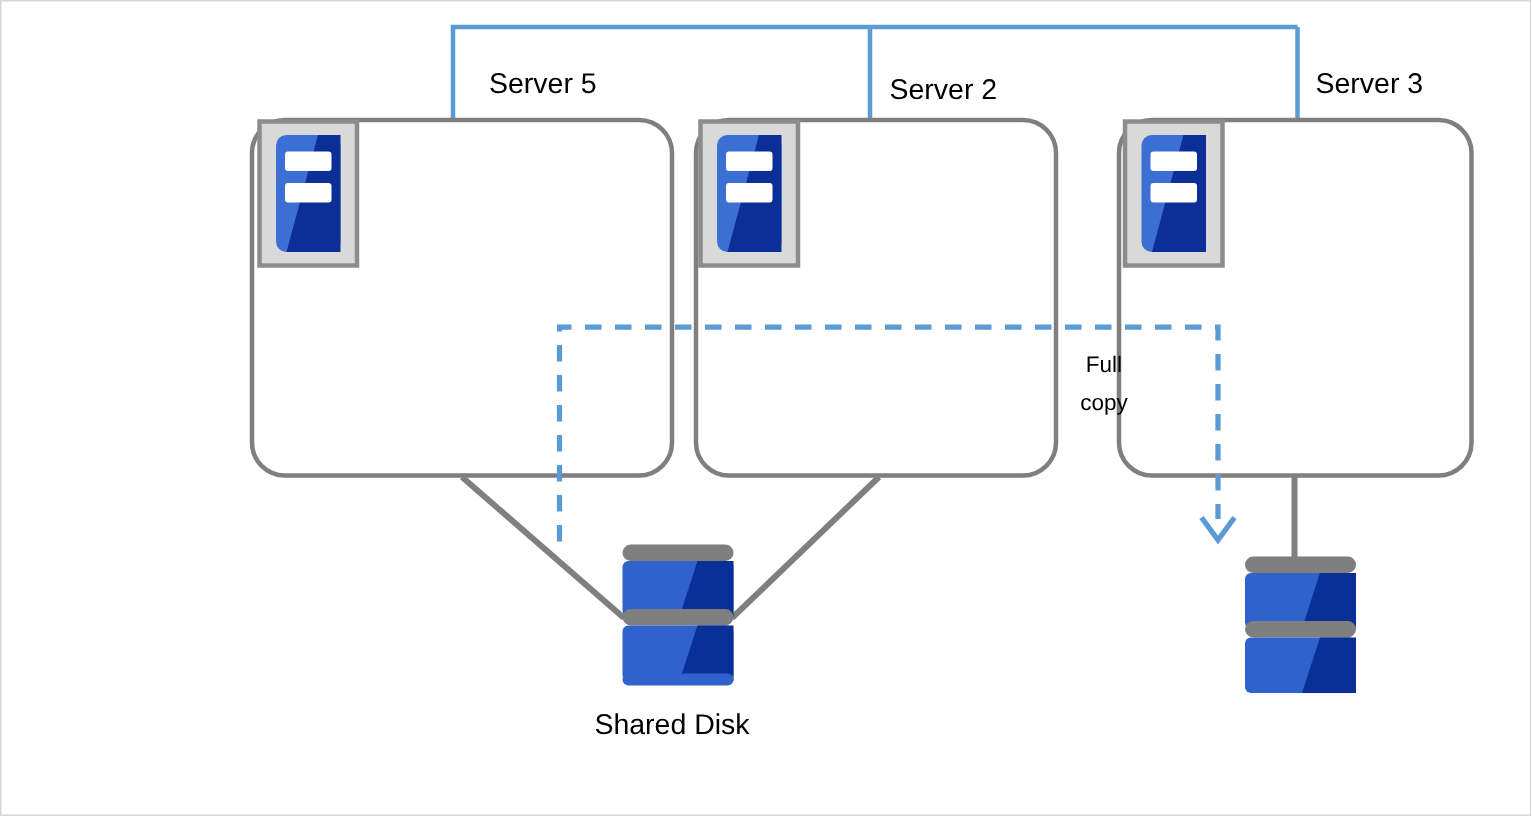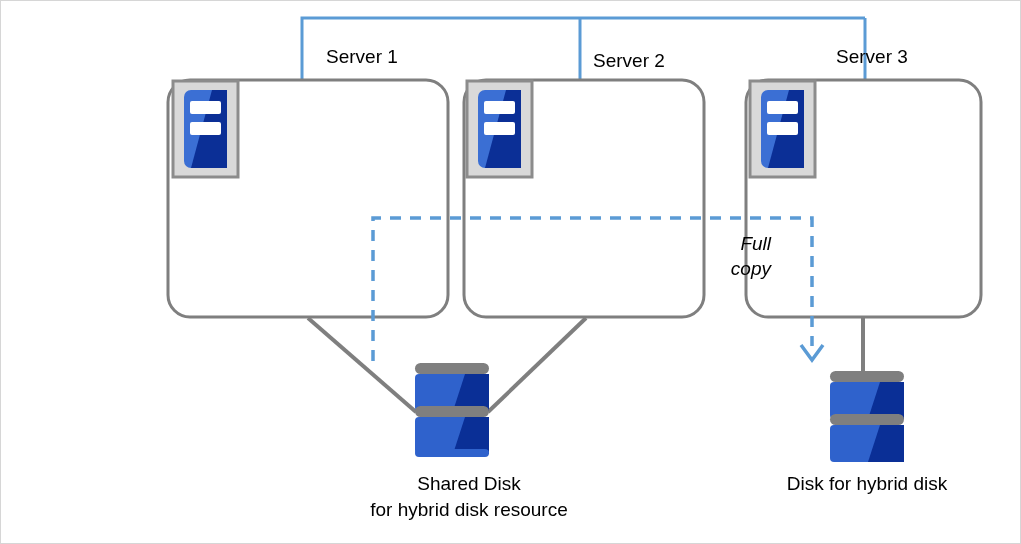--- a/index.html
+++ b/index.html
@@ -38,26 +38,25 @@
     position: absolute;
     color: #000000;
     font-size: 19px;
     line-height: 26px;
     text-align: center;
     font-family: "Liberation Sans", sans-serif;
   }
   .fullcopy {
     position: absolute;
     color: #000000;
-    font-size: 19px;
+    font-size: 15px;
     line-height: 25px;
-    text-align: right;
+    text-align: center;
     font-family: "Liberation Sans", sans-serif;
     white-space: pre-line;
-    font-style: italic;
   }
 </style>
 </head>
 <body>
 
 <div id="canvas">
 
   <svg id="diagram-svg" viewBox="0 0 1021 544">
     <defs>
 
@@ -135,31 +134,29 @@
     <g>
       <rect x="829" y="370" width="74" height="11" rx="5.5" ry="5.5" fill="#7f7f7f"></rect>
       <rect x="829" y="381" width="74" height="37" rx="4" ry="4" fill="#2f62cc"></rect>
       <path d="M 879,381 L 903,381 L 903,418 L 867,418 Z" fill="#0a2f96"></path>
       <rect x="829" y="413" width="74" height="11" rx="5.5" ry="5.5" fill="#7f7f7f"></rect>
       <rect x="829" y="424" width="74" height="37" rx="4" ry="4" fill="#2f62cc"></rect>
       <path d="M 879,424 L 903,424 L 903,461 L 867,461 Z" fill="#0a2f96"></path>
     </g>
   </svg>
 
-  <div class="label" style="left:325px; top:44px;">Server 1</div>
+  <div class="label" style="left:325px; top:44px;">Server 5</div>
 
   <div class="label" style="left:592px; top:48px;">Server 2</div>
 
-  <div class="label" style="left:835px; top:44px;">Server 3</div>
+  <div class="label" style="left:876px; top:44px;">Server 3</div>
 
   <div class="fullcopy" style="left:700px; top:230px; width:70px;">Full
 copy</div>
 
-  <div class="caption" style="left:318px; top:470px; width:300px;">
+  <div class="caption" style="left:297px; top:470px; width:300px;">
     <div>Shared Disk</div>
-    <div>for hybrid disk resource</div>
   </div>
 
   <div class="caption" style="left:746px; top:470px; width:240px;">
-    <div>Disk for hybrid disk</div>
   </div>
 
 </div>
 
 </body></html>

